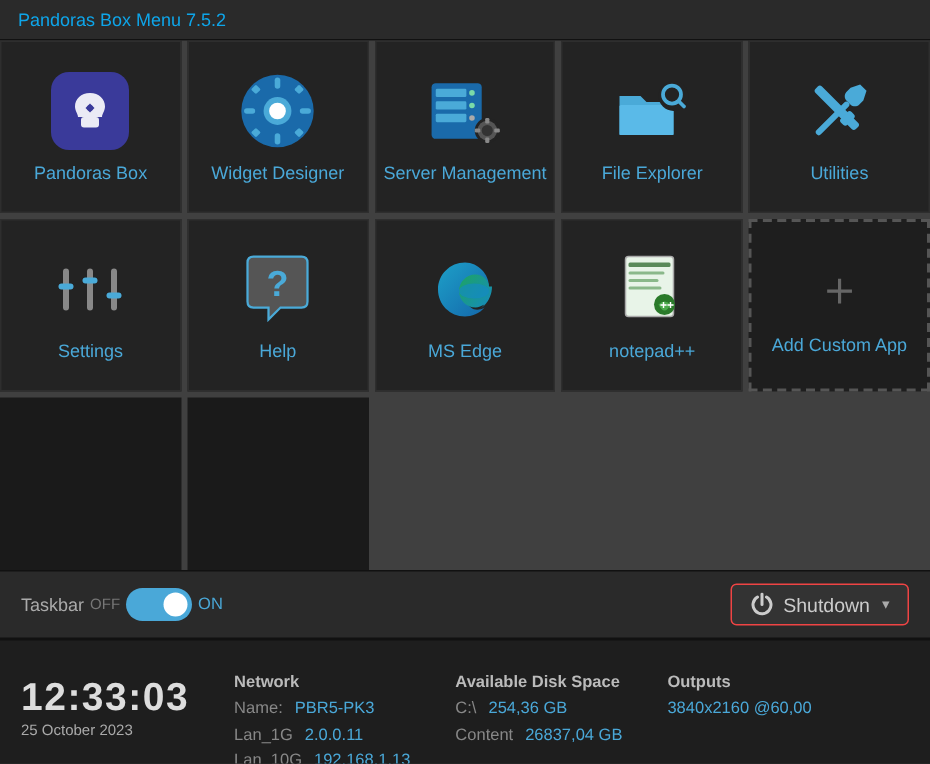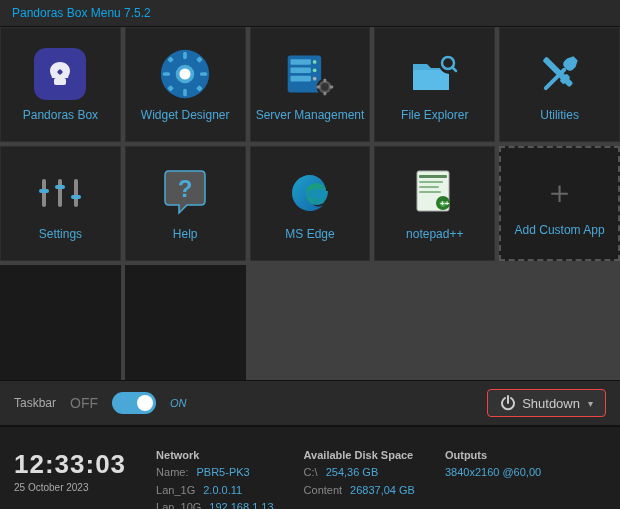--- a/index.html
+++ b/index.html
@@ -65,35 +65,34 @@
     }
 
     
     #taskbar-row {
       display: flex;
       align-items: center;
       background: #2a2a2a;
       padding: 8px 14px;
       border-top: 1px solid #111;
       border-bottom: 1px solid #111;
-      gap: 10px;
+      gap: 0;
     }
     #taskbar-label {
       font-size: 12px;
       color: #aaa;
       margin-right: 4px;
     }
     #toggle-off-label {
-      font-size: 14px;
+      font-size: 10px;
       color: #777;
     }
     #toggle-on-label {
       font-size: 11px;
       color: #4aa8d8;
-      font-style: italic;
     }
     #toggle-switch {
       width: 44px;
       height: 22px;
       background: #4aa8d8;
       border-radius: 11px;
       position: relative;
       cursor: pointer;
       margin: 0 4px;
     }

